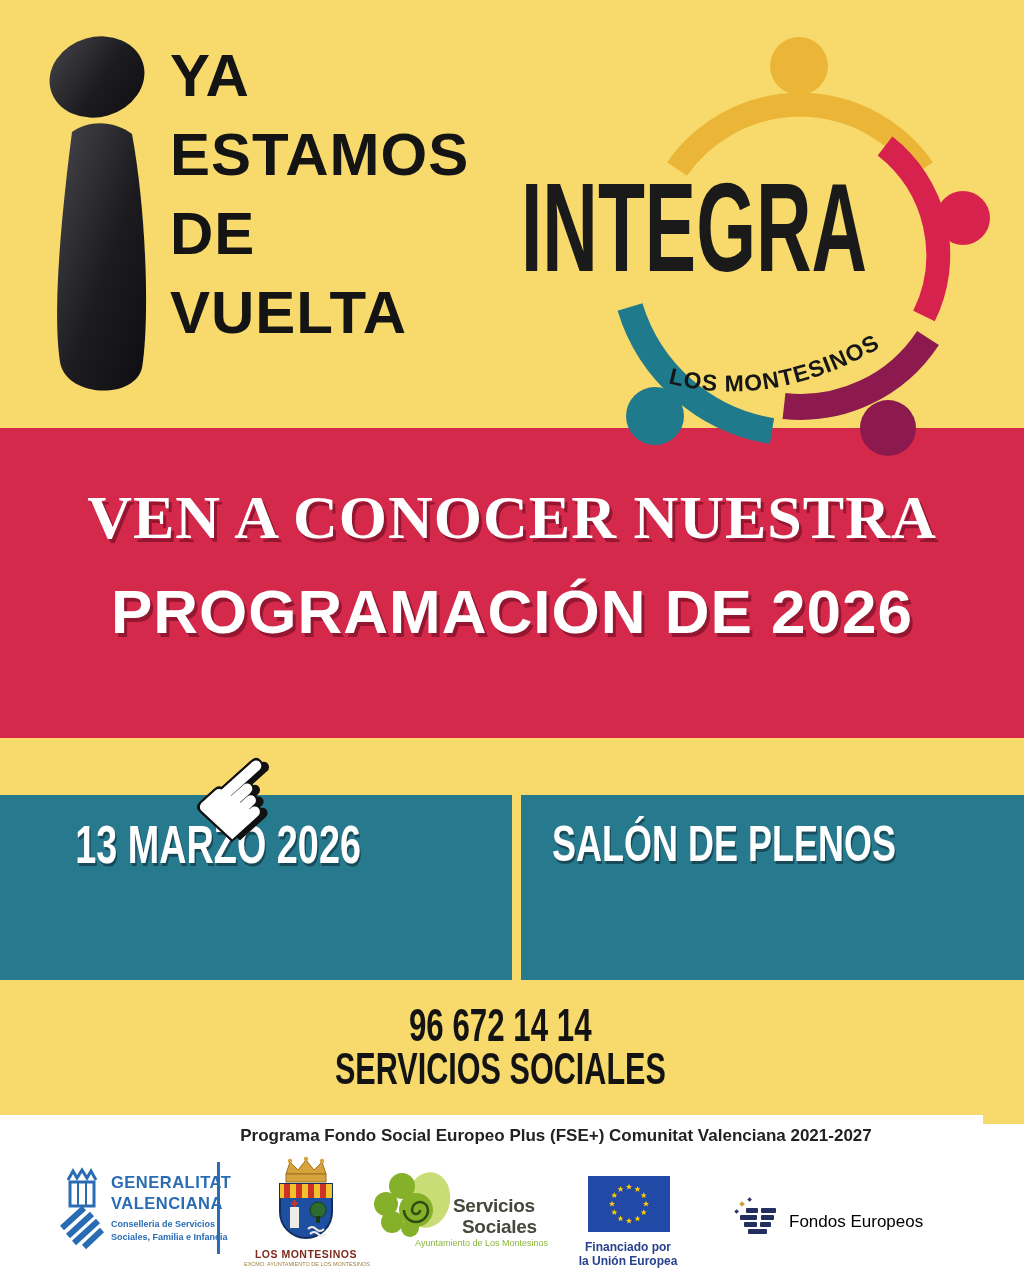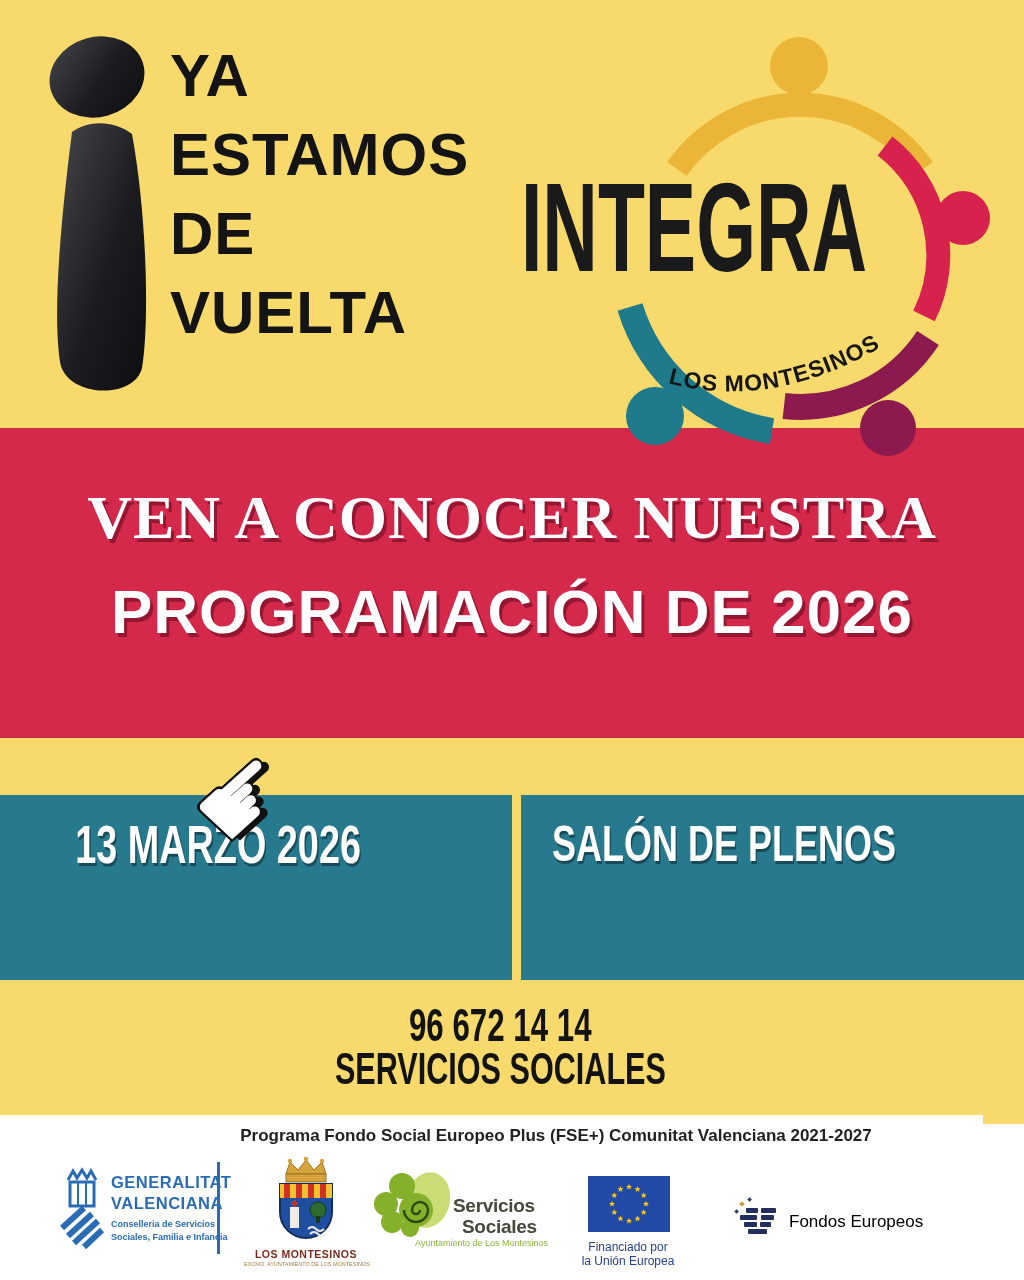--- a/index.html
+++ b/index.html
@@ -70,21 +70,21 @@
     font-size:5.5px;color:#A08040;z-index:5;white-space:nowrap;}
 
   .ss-name1{position:absolute;left:453px;top:1195px;font-size:19px;font-weight:bold;
     color:#45483B;letter-spacing:-0.3px;z-index:5;}
   .ss-name2{position:absolute;left:462px;top:1216px;font-size:19px;font-weight:bold;
     color:#45483B;letter-spacing:-0.3px;z-index:5;}
   .ss-sub{position:absolute;left:408px;top:1238px;width:140px;text-align:right;
     font-size:9px;color:#8CB63C;z-index:5;}
 
   .eu-caption{position:absolute;left:578px;top:1240px;width:100px;text-align:center;
-    font-size:12px;font-weight:normal;color:#27418F;line-height:14px;z-index:5;}
+    font-size:12px;font-weight:bold;color:#27418F;line-height:14px;z-index:5;}
   .fondos-label{position:absolute;left:789px;top:1212px;font-size:17px;color:#000000;z-index:5;}
 </style>
 </head>
 <body>
 
 <div class="poster">
 
   <div class="band top-yellow"></div>
   <div class="band red"></div>
   <div class="band cta-yellow"></div>

